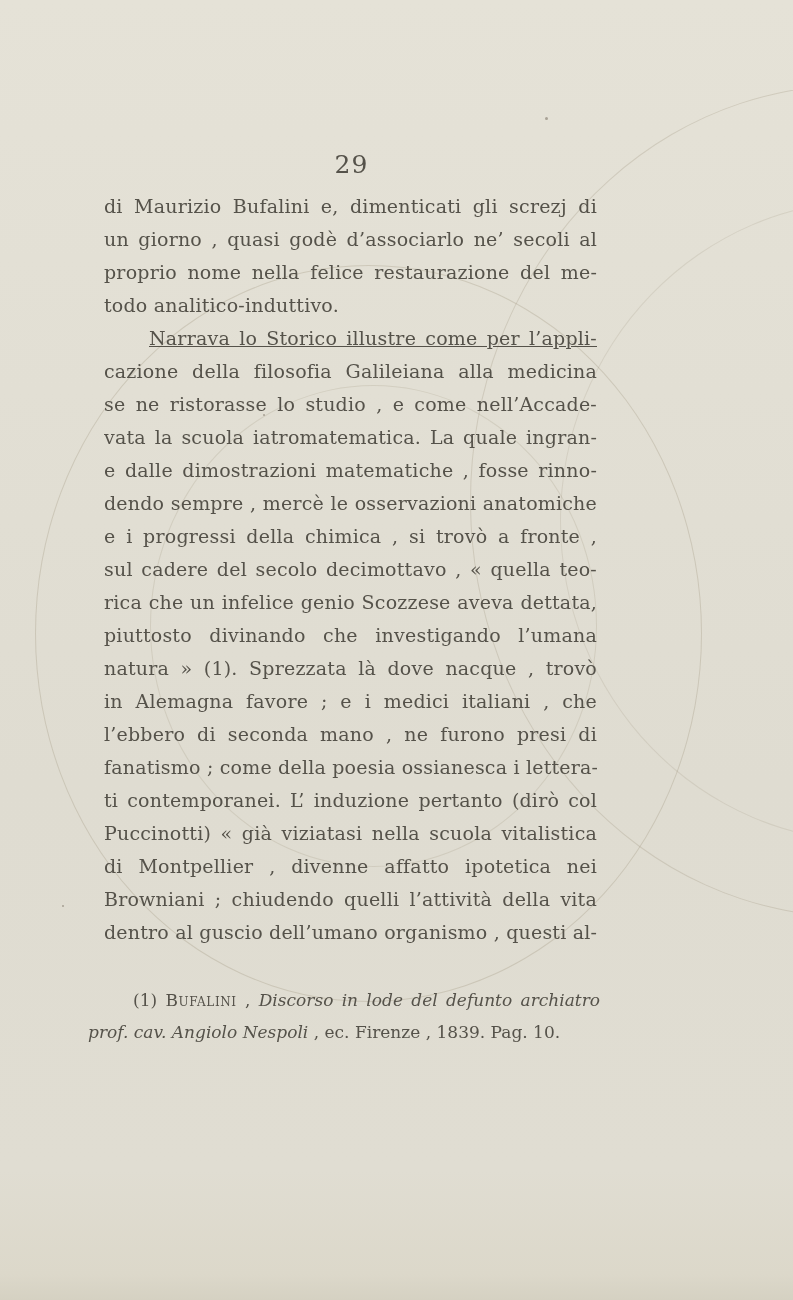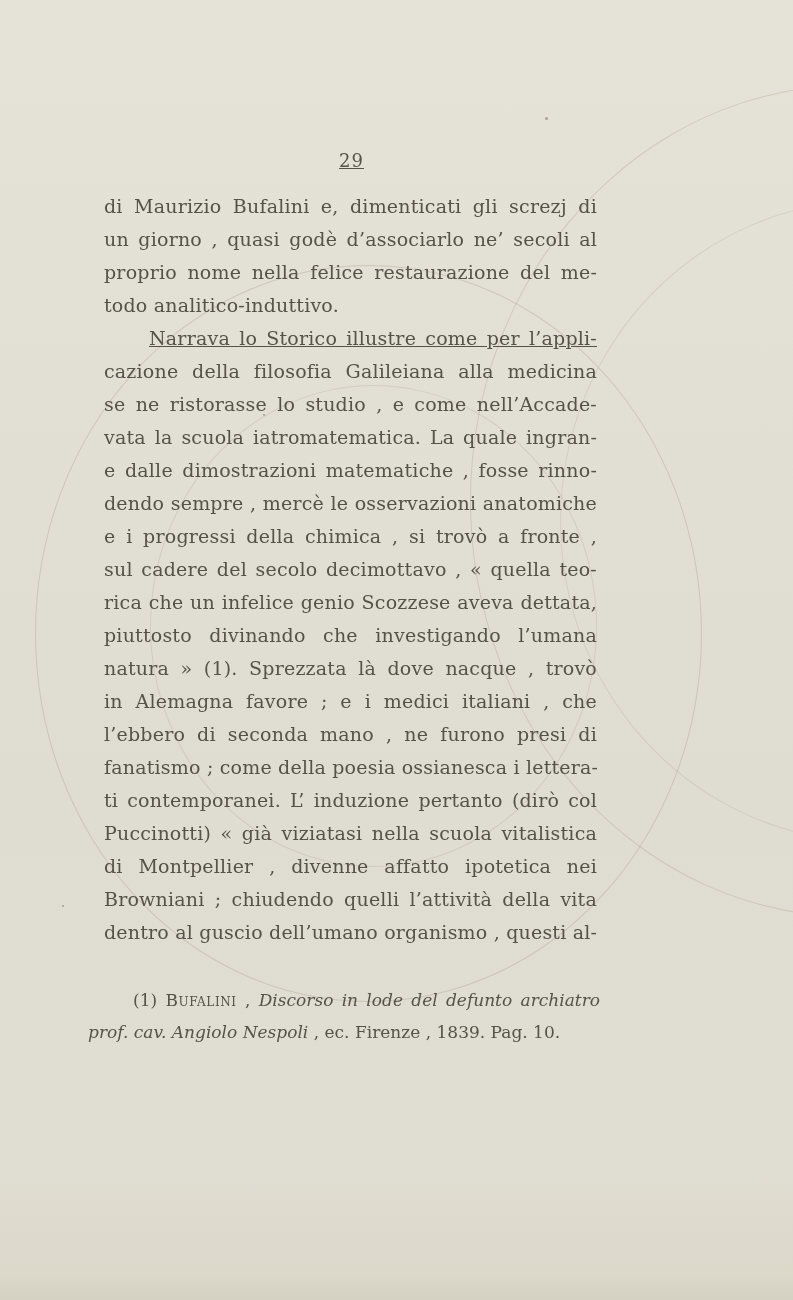--- a/index.html
+++ b/index.html
@@ -56,23 +56,22 @@
     width: 2px; height: 2px;
     border-radius: 50%;
     background: rgba(110, 100, 85, 0.5);
   }
   .page-number {
     position: absolute;
     left: 105px;
     top: 150px;
     width: 493px;
     text-align: center;
-    font-size: 18px;
+    font-size: 25px;
     letter-spacing: 1px;
-    text-decoration: underline;
   }
   .text-block {
     position: absolute;
     left: 104px;
     top: 190px;
     width: 493px;
     font-size: 19px;
     line-height: 33px;
     letter-spacing: 0.2px;
   }

